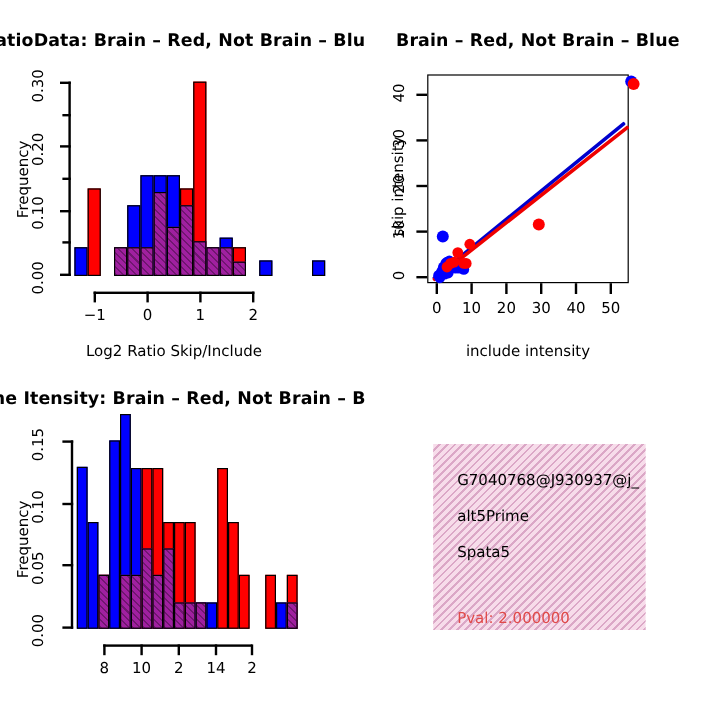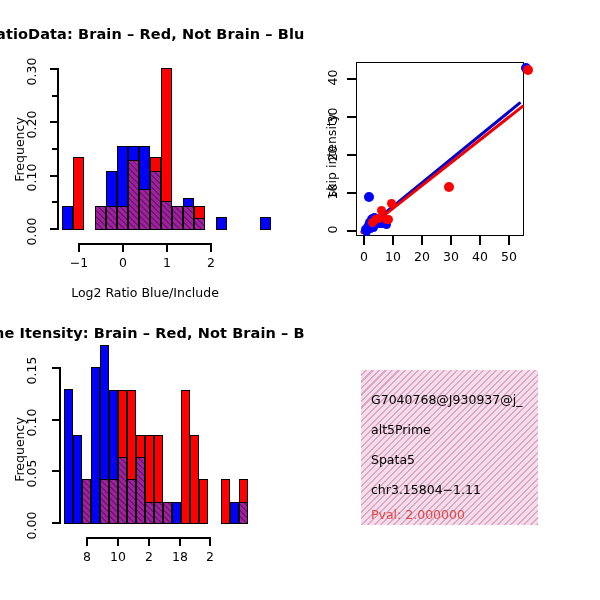--- a/index.html
+++ b/index.html
@@ -85,21 +85,21 @@
         rgba(214,158,192,.85) 1.6px,
         rgba(255,255,255,0) 1.6px,
         rgba(255,255,255,0) 4.6px);
     overflow:hidden;
   }
   #info-box .line{
     position:absolute;
     font-size:12.5px;
     color:#000;
     white-space:nowrap;
-    left:10px;
+    left:20px;
   }
   #info-box .line.pval{color:#e04a4a;}
 </style>
 </head>
 <body>
 
 <div class="panel" style="left:0;top:0;width:300px;height:300px;text-decoration:underline;">
 
   <div class="ptitle" style="left:-4px;top:26px;">atioData: Brain – Red, Not Brain – Blu</div>
 
@@ -151,25 +151,26 @@
   <div class="tick" style="left:78px;top:243px;width:2px;height:9px;"></div>
   <div class="tick" style="left:122px;top:243px;width:2px;height:9px;"></div>
   <div class="tick" style="left:166px;top:243px;width:2px;height:9px;"></div>
   <div class="tick" style="left:210px;top:243px;width:2px;height:9px;"></div>
 
   <div class="ticklab" style="left:61px;top:255px;width:36px;">−1</div>
   <div class="ticklab" style="left:105px;top:255px;width:36px;">0</div>
   <div class="ticklab" style="left:149px;top:255px;width:36px;">1</div>
   <div class="ticklab" style="left:193px;top:255px;width:36px;">2</div>
 
-  <div class="axlab" style="left:15px;top:285px;width:260px;">Log2 Ratio Blue/Include</div>
+  <div class="axlab" style="left:15px;top:285px;width:260px;">Log2 Ratio Skip/Include</div>
 </div>
 
 <div class="panel" style="left:300px;top:0;width:300px;height:300px;">
 
+  <div class="ptitle" style="left:30px;top:26px;">Brain – Red, Not Brain – Blue</div>
 
   <div class="axlab-y" style="left:-24px;top:148px;width:110px;text-align:center;">skip intensity</div>
 
   <div class="ticklab-y" style="left:20px;top:222px;width:24px;text-align:center;">0</div>
   <div class="ticklab-y" style="left:15px;top:184px;width:34px;text-align:center;">10</div>
   <div class="ticklab-y" style="left:15px;top:146px;width:34px;text-align:center;">20</div>
   <div class="ticklab-y" style="left:15px;top:108px;width:34px;text-align:center;">30</div>
   <div class="ticklab-y" style="left:15px;top:70px;width:34px;text-align:center;">40</div>
 
   <div class="tick" style="left:47px;top:230px;width:9px;height:2px;"></div>
@@ -226,20 +227,21 @@
   <div class="tick" style="left:179px;top:236px;width:2px;height:9px;"></div>
   <div class="tick" style="left:208px;top:236px;width:2px;height:9px;"></div>
 
   <div class="ticklab" style="left:46px;top:249px;width:36px;">0</div>
   <div class="ticklab" style="left:75px;top:249px;width:36px;">10</div>
   <div class="ticklab" style="left:104px;top:249px;width:36px;">20</div>
   <div class="ticklab" style="left:133px;top:249px;width:36px;">30</div>
   <div class="ticklab" style="left:162px;top:249px;width:36px;">40</div>
   <div class="ticklab" style="left:191px;top:249px;width:36px;">50</div>
 
+  <div class="axlab" style="left:56px;top:285px;width:168px;">include intensity</div>
 </div>
 
 <div class="panel" style="left:0;top:300px;width:300px;height:300px;">
 
   <div class="ptitle" style="left:-6px;top:25px;">ne Itensity: Brain – Red, Not Brain – B</div>
 
   <div class="axlab-y" style="left:-21px;top:142px;width:80px;text-align:center;">Frequency</div>
 
   <div class="ticklab-y" style="left:14px;top:218px;width:34px;text-align:center;">0.00</div>
   <div class="ticklab-y" style="left:14px;top:166px;width:34px;text-align:center;">0.05</div>
@@ -287,27 +289,26 @@
   <div class="axis-line" style="left:86px;top:237px;width:124px;height:2px;"></div>
   <div class="tick" style="left:86px;top:237px;width:2px;height:9px;"></div>
   <div class="tick" style="left:117px;top:237px;width:2px;height:9px;"></div>
   <div class="tick" style="left:148px;top:237px;width:2px;height:9px;"></div>
   <div class="tick" style="left:179px;top:237px;width:2px;height:9px;"></div>
   <div class="tick" style="left:209px;top:237px;width:2px;height:9px;"></div>
 
   <div class="ticklab" style="left:69px;top:249px;width:36px;">8</div>
   <div class="ticklab" style="left:100px;top:249px;width:36px;">10</div>
   <div class="ticklab" style="left:131px;top:249px;width:36px;">2</div>
-  <div class="ticklab" style="left:162px;top:249px;width:36px;">18</div>
+  <div class="ticklab" style="left:162px;top:249px;width:36px;">14</div>
   <div class="ticklab" style="left:192px;top:249px;width:36px;">2</div>
 
 </div>
 
 <div class="panel" style="left:300px;top:300px;width:300px;height:300px;">
 
   <div id="info-box" style="left:61px;top:70px;width:177px;height:155px;">
     <div class="line" style="top:22px;">G7040768@J930937@j_</div>
     <div class="line" style="top:52px;text-align:center;">alt5Prime</div>
     <div class="line" style="top:82px;">Spata5</div>
-    <div class="line" style="top:112px;">chr3.15804−1.11</div>
     <div class="line pval" style="top:137px;">Pval: 2.000000</div>
   </div>
 </div>
 
 </body></html>

